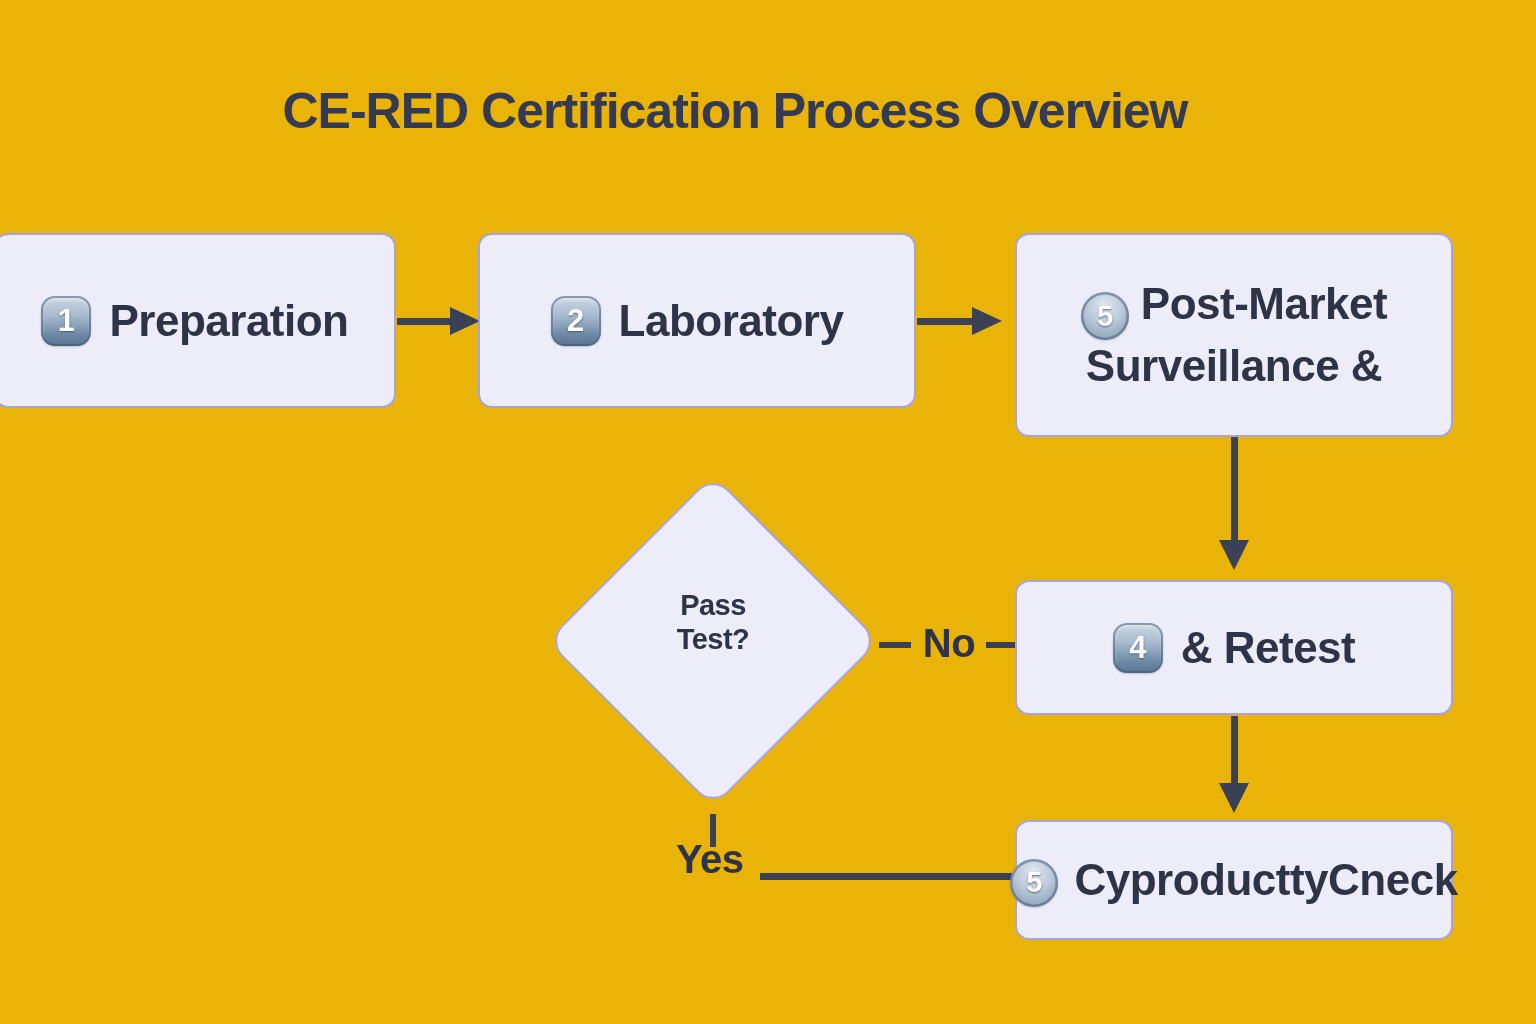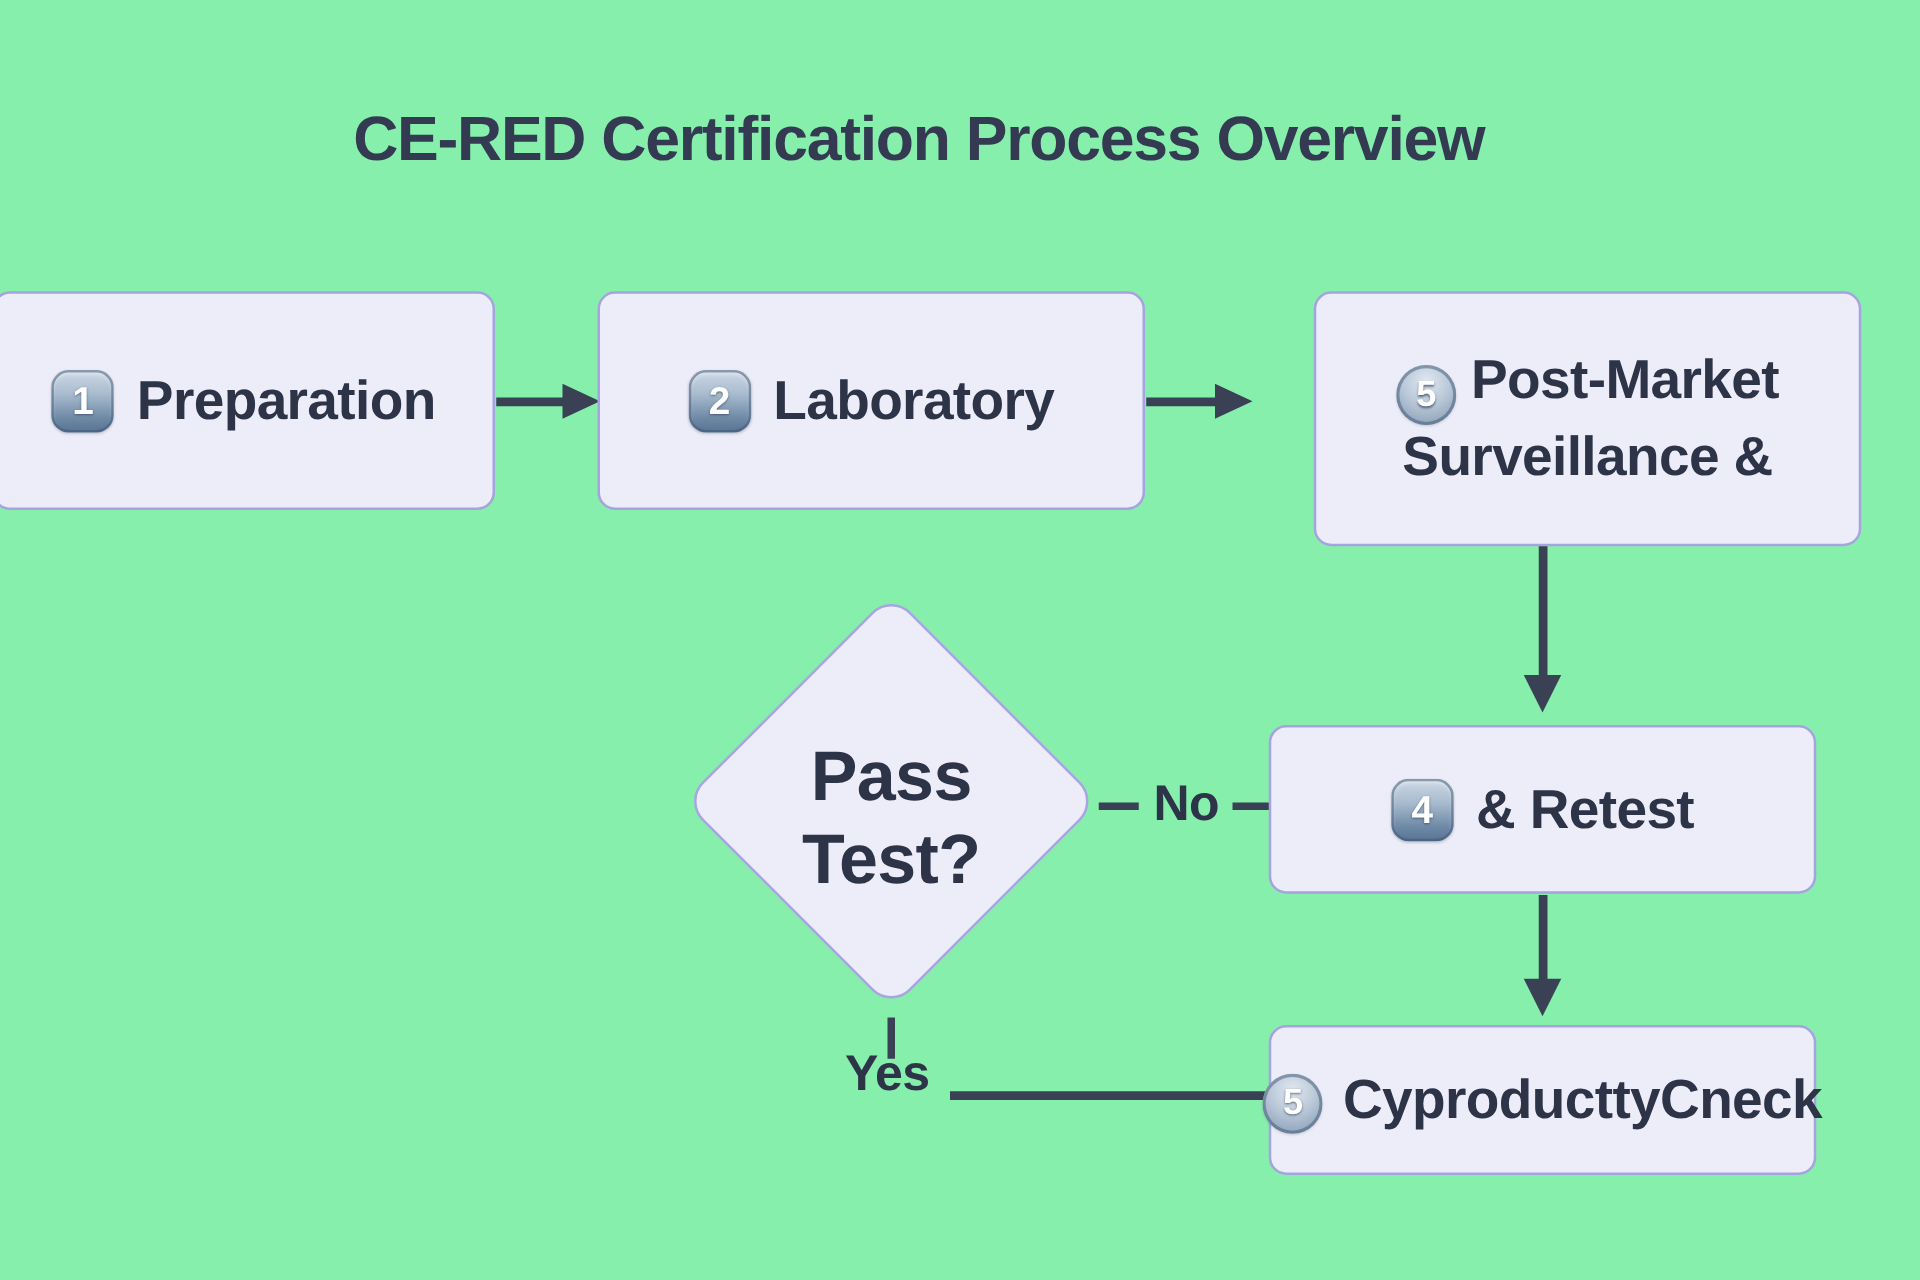--- a/index.html
+++ b/index.html
@@ -3,21 +3,21 @@
 <meta charset="utf-8">
 <style>
   html,body{margin:0;padding:0;}
   body{
     font-family:"Liberation Sans","DejaVu Sans",sans-serif;
     background:#ffffff;
   }
   .canvas{
     position:relative;
     width:1536px;height:1024px;
-    background:#86efac;
+    background:#eab308;
     overflow:hidden;
     color:#2e3447;
   }
   .title{
     position:absolute;
     left:0;top:82px;width:1470px;
     text-align:center;
     font-size:50px;font-weight:700;
     letter-spacing:-1px;
     color:#333a52;
@@ -81,21 +81,21 @@
     border:2.5px solid #a8a6e2;
     border-radius:22px;
     box-sizing:border-box;
     transform:rotate(45deg);
   }
   .diamond-label{
     position:absolute;
     left:593px;top:588px;
     width:240px;
     text-align:center;
-    font-size:56px;font-weight:600;line-height:1.18;
+    font-size:29px;font-weight:600;line-height:1.18;
     letter-spacing:-0.5px;
     color:#2e3447;
   }
   
   .hline,.vline{position:absolute;background:#3a4154;}
   .arrowhead-right{
     position:absolute;width:0;height:0;
     border-top:14px solid transparent;
     border-bottom:14px solid transparent;
     border-left:30px solid #3a4154;
@@ -135,21 +135,21 @@
       <span class="badge keycap">2</span>
       <span class="node-label col">
         <span>Laboratory</span>
       </span>
     </div>
   </div>
 
   <div class="hline" style="left:917px;top:318px;width:58px;height:7px;"></div>
   <div class="arrowhead-right" style="left:972px;top:307px;"></div>
 
-  <div class="box" style="left:1015px;top:233px;width:438px;height:204px;margin-left:36px;">
+  <div class="box" style="left:1015px;top:233px;width:438px;height:204px;">
     <div class="node-label center-text">
       <span class="badge circle inline-badge">5</span><span>Post-Market</span><br>
       <span>Surveillance &amp;</span><br>
     </div>
   </div>
 
   <div class="vline" style="left:1231px;top:437px;width:7px;height:106px;"></div>
   <div class="arrowhead-down" style="left:1219px;top:540px;"></div>
 
   <div class="diamond"></div>

